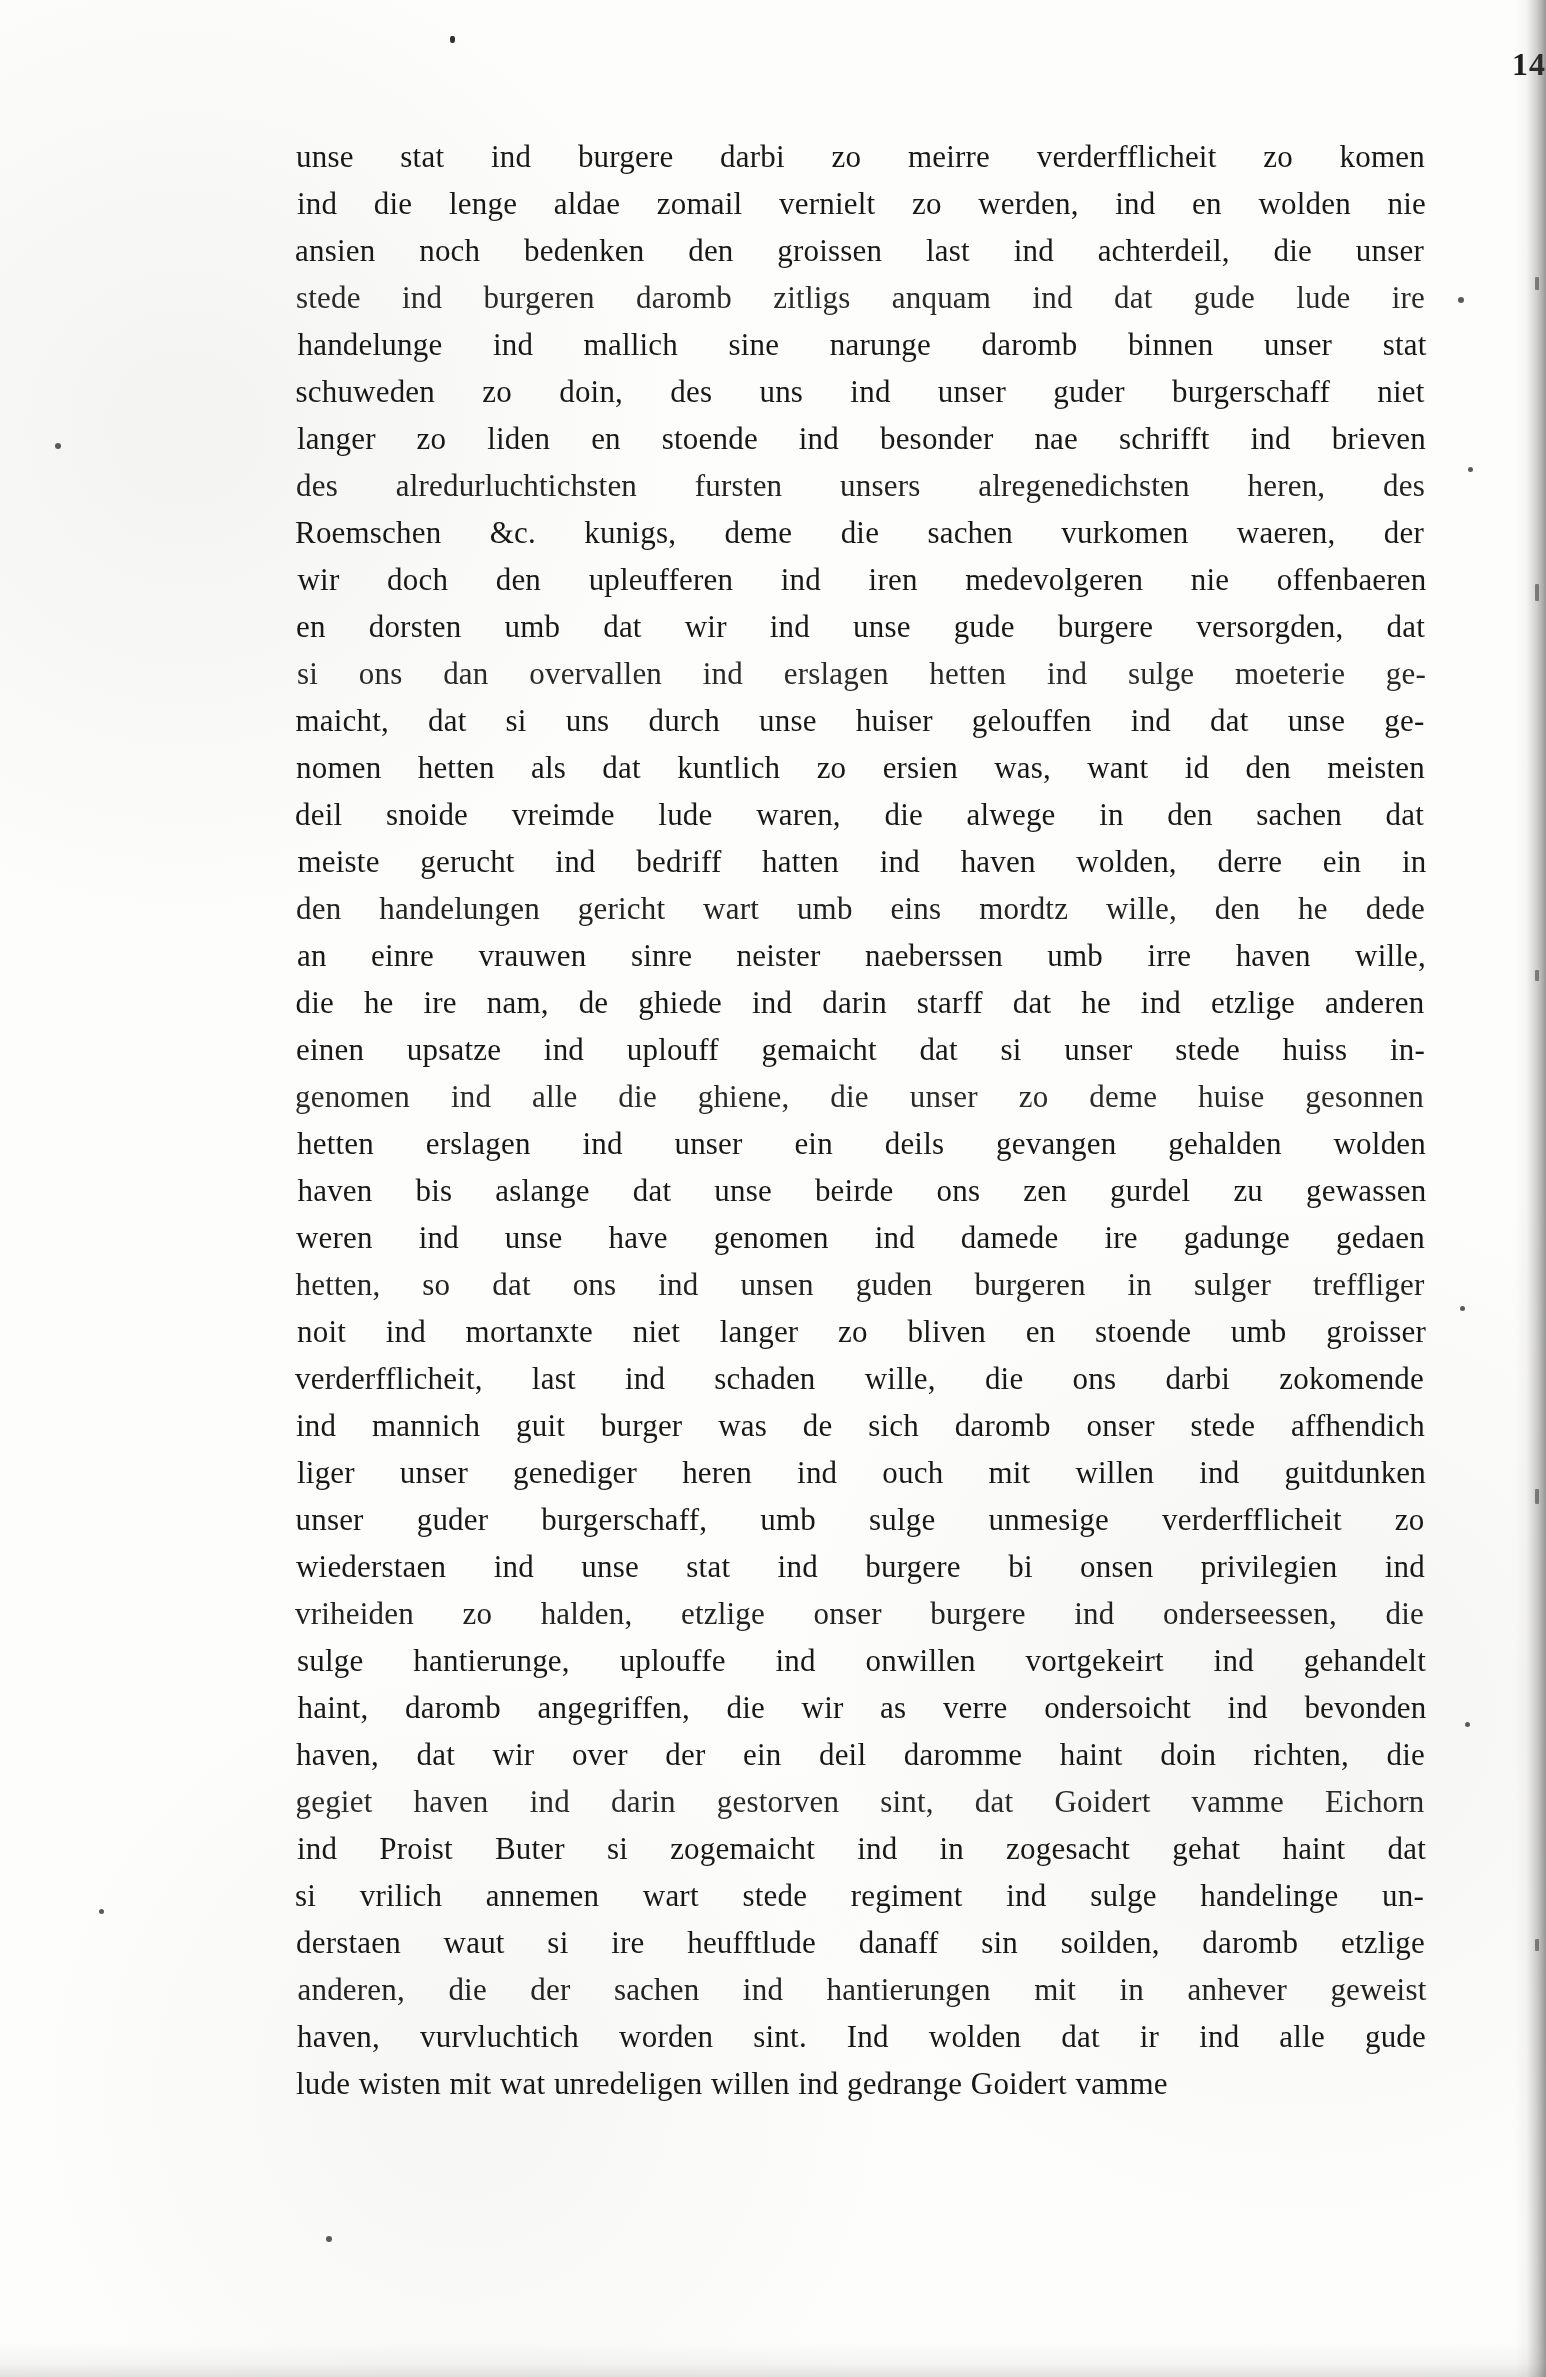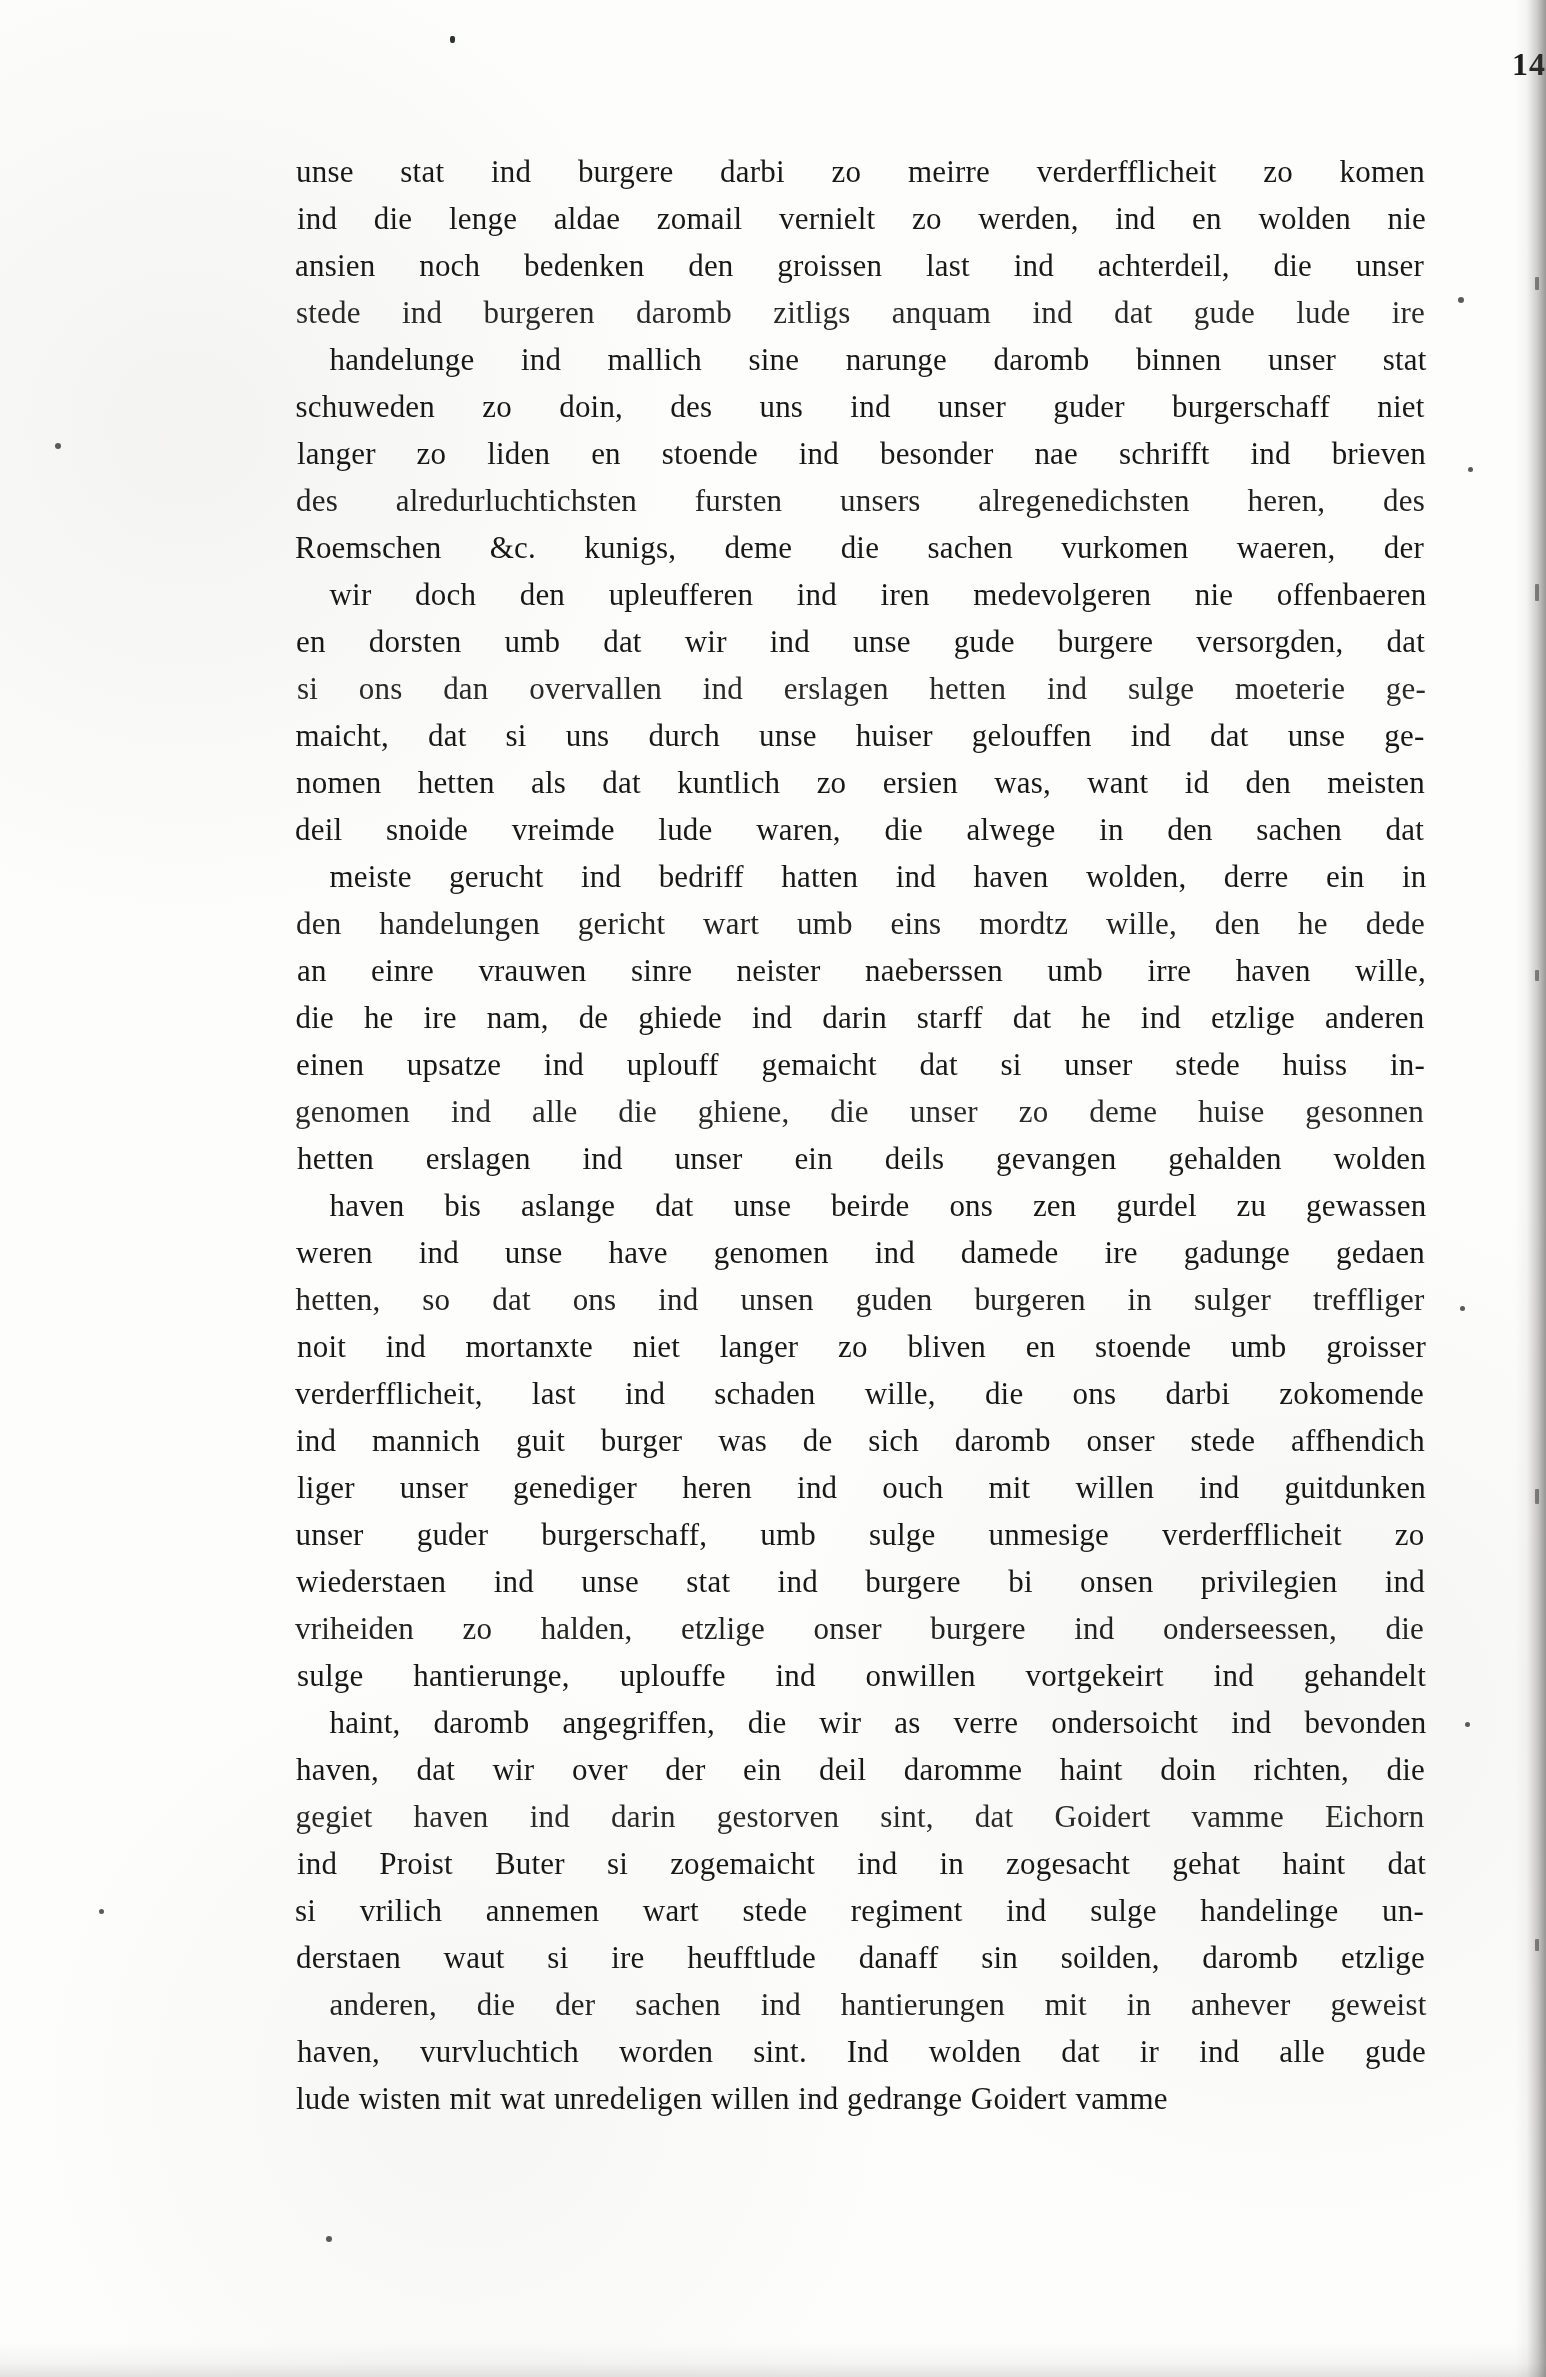--- a/index.html
+++ b/index.html
@@ -94,21 +94,21 @@
     text-align: right;
     font-size: 32px;
     font-weight: 700;
     letter-spacing: 1px;
     color: #171715;
   }
 
   .textblock {
     position: absolute;
     left: 296px;
-    top: 148px;
+    top: 133px;
     width: 1129px;
   }
 
   .line {
     position: relative;
     height: 47px;
     line-height: 47px;
     font-size: 31px;
     letter-spacing: 0.2px;
     white-space: nowrap;
@@ -124,21 +124,21 @@
     word-spacing: 0.02em;
   }
   .line.last > span.ln {
     text-align-last: left;
   }
 
   
   .j0  { transform: translateX(0px); }
   .j1  { transform: translateX(1px); }
   .j2  { transform: translateX(-1px); }
-  .j3  { transform: translateX(1.5px); margin-left: 32px; }
+  .j3  { transform: translateX(1.5px); }
   .j4  { transform: translateX(-0.5px); }
 
   .inkfade-a { color: #2a2a27; }
   .inkfade-b { color: #232321; }
 </style>
 </head>
 <body>
 
 <div class="page">
 

